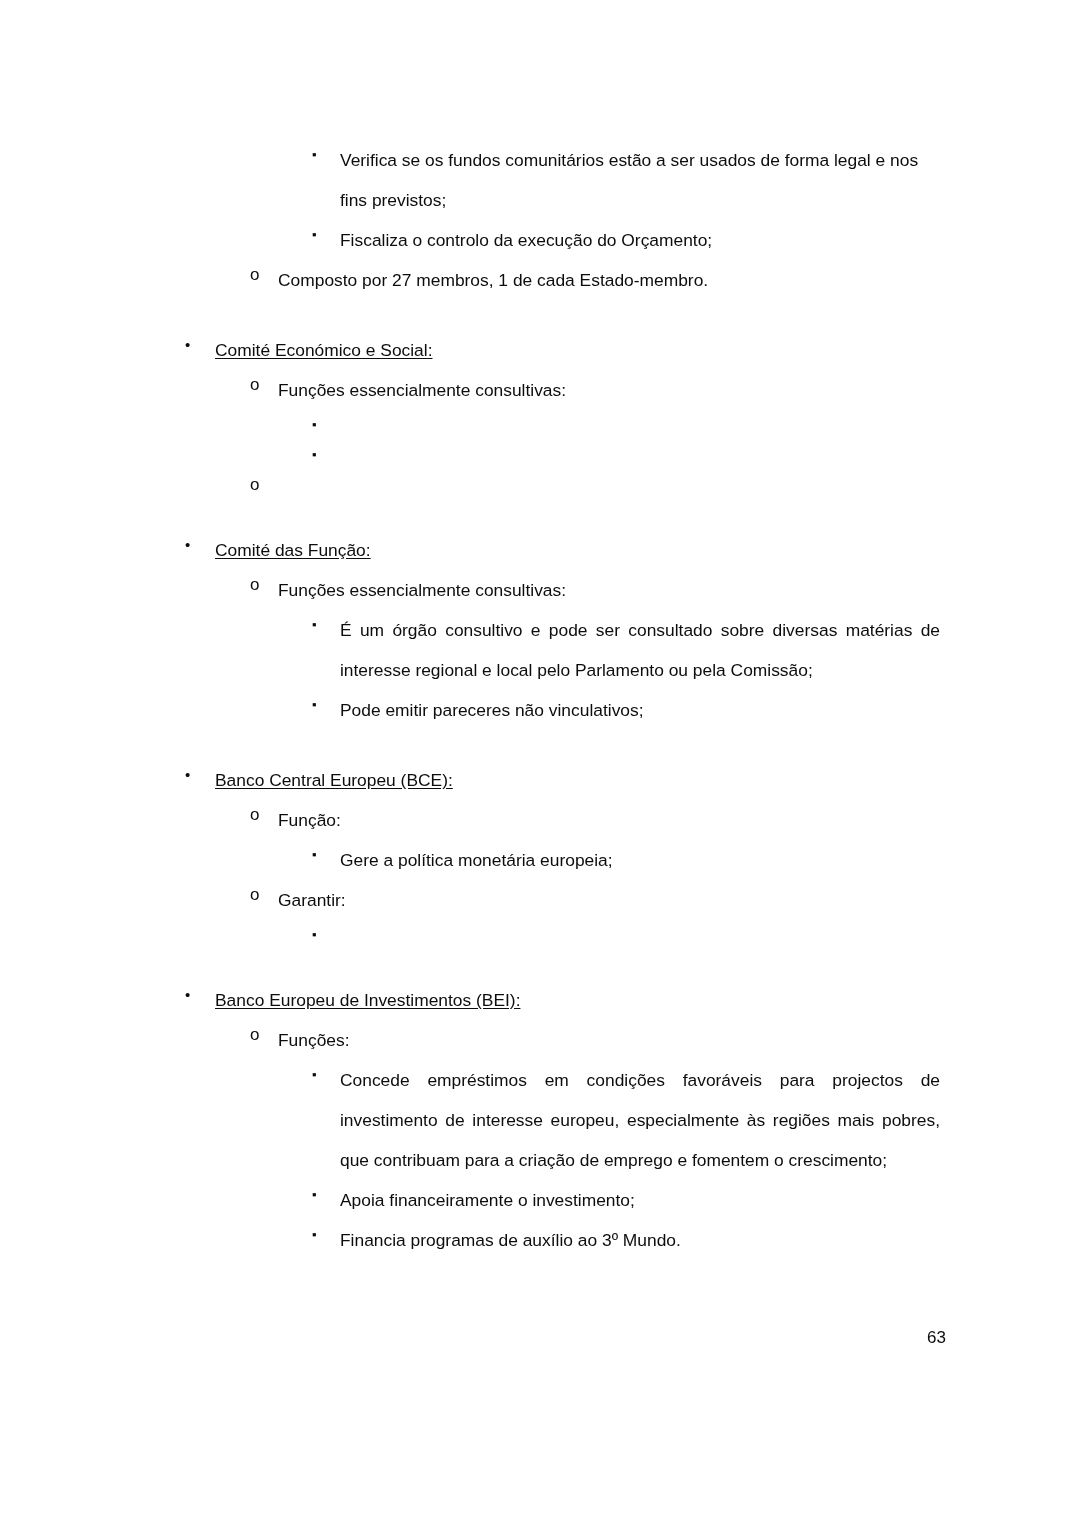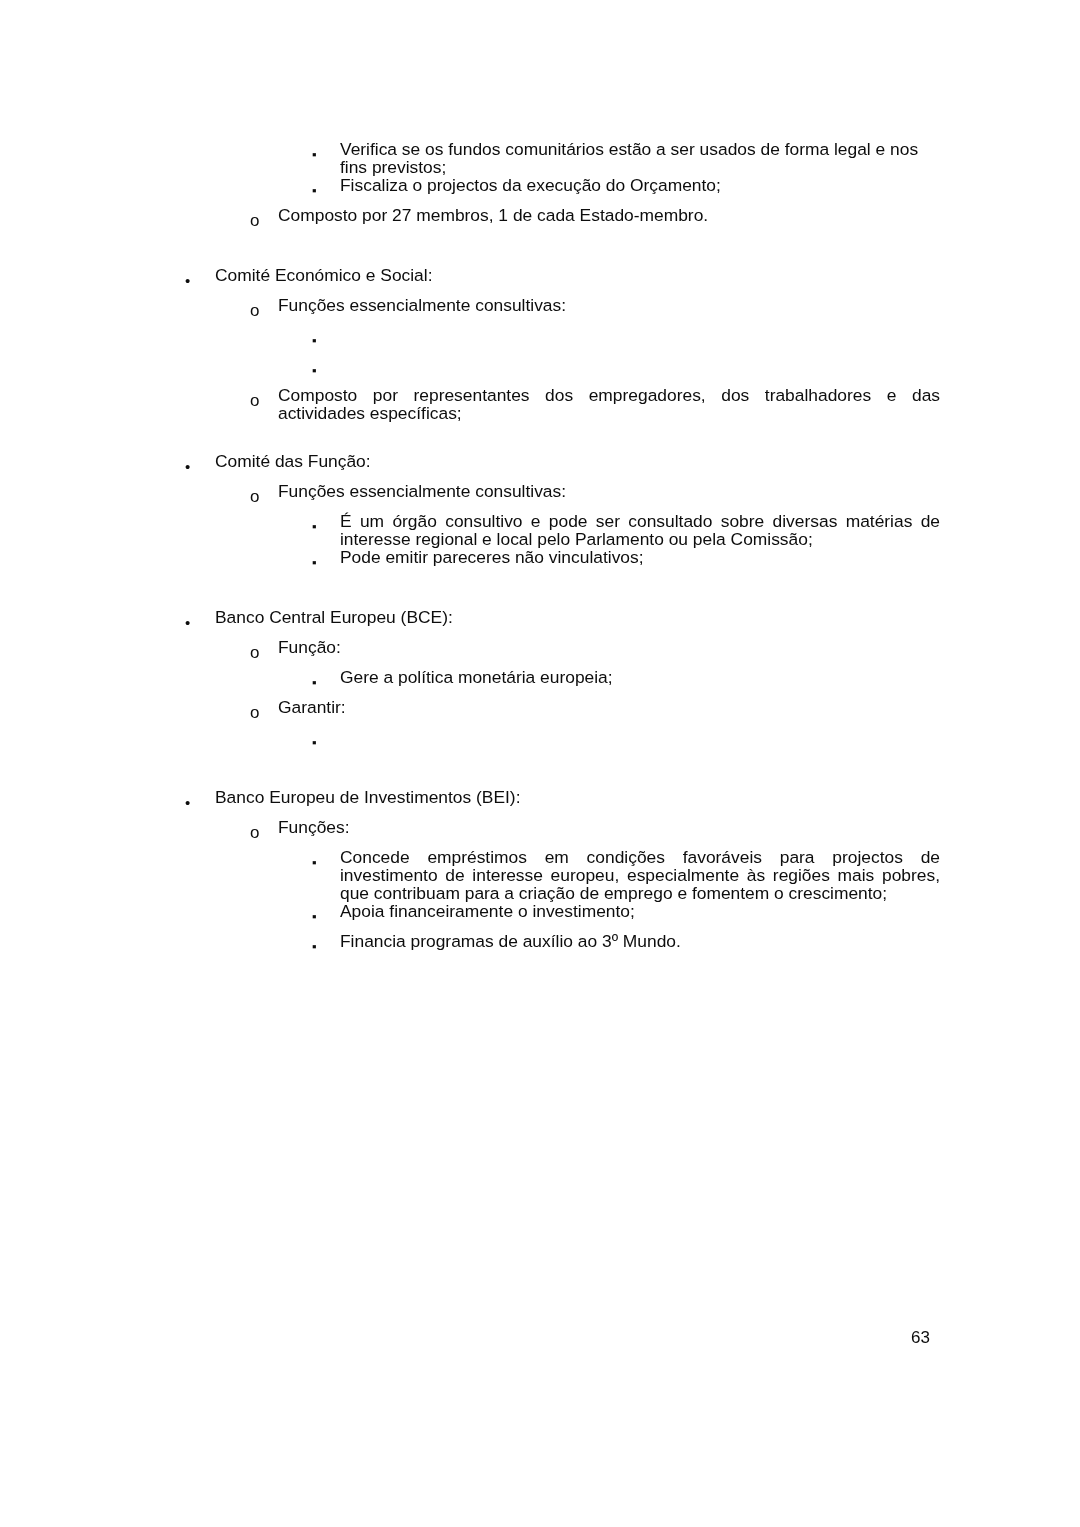--- a/index.html
+++ b/index.html
@@ -36,66 +36,66 @@
   .marker {
     flex: 0 0 auto;
     text-align: left;
     line-height: 30px;
     font-size: 17.4px;
     -webkit-user-select: none;
     user-select: none;
   }
   .txt {
     flex: 1 1 auto;
-    line-height: 18px;
+    line-height: 40px;
   }
 
   
   .lvl1 { padding-left: 35px; }
   .lvl1 > .marker { width: 30px; font-size: 15px; line-height: 30px; }
 
   
   .lvl2 { padding-left: 100px; }
   .lvl2 > .marker { width: 28px; font-size: 17px; line-height: 30px; }
 
   
   .lvl3 { padding-left: 162px; }
   .lvl3 > .marker { width: 28px; font-size: 13px; line-height: 30px; }
 
   .just > .txt { text-align: justify; text-justify: inter-word; }
   .left > .txt { text-align: left; }
 
-  .uline { text-underline-offset: 2px; }
+  .uline { text-decoration: underline; text-underline-offset: 2px; }
 
   .gap { height: 30px; }
 
   .page-number {
     position: absolute;
-    left: 0;
+    left: 16px;
     top: 1326px;
     width: 930px;
     text-align: right;
     font-size: 17px;
     line-height: 24px;
     color: #0d0d0d;
   }
 </style>
 </head>
 <body>
 
 <div class="page">
   <div class="content">
       <div>
         <div class="row lvl3 left">
           <span class="marker">▪</span>
           <span class="txt">Verifica se os fundos comunitários estão a ser usados de forma legal e nos fins previstos;</span>
         </div>
         <div class="row lvl3 left">
           <span class="marker">▪</span>
-          <span class="txt">Fiscaliza o projectos da execução do Orçamento;</span>
+          <span class="txt">Fiscaliza o controlo da execução do Orçamento;</span>
         </div>
         <div class="row lvl2 left">
           <span class="marker">o</span>
           <span class="txt">Composto por 27 membros, 1 de cada Estado-membro.</span>
         </div>
       </div>
       <div class="gap"></div>
       <div>
         <div class="row lvl1 left">
           <span class="marker">•</span>
@@ -106,21 +106,20 @@
           <span class="txt">Funções essencialmente consultivas:</span>
         </div>
         <div class="row lvl3 left">
           <span class="marker">▪</span>
         </div>
         <div class="row lvl3 just">
           <span class="marker">▪</span>
         </div>
         <div class="row lvl2 just">
           <span class="marker">o</span>
-          <span class="txt">Composto por representantes dos empregadores, dos trabalhadores e das actividades específicas;</span>
         </div>
       </div>
       <div class="gap"></div>
       <div>
         <div class="row lvl1 left">
           <span class="marker">•</span>
           <span class="txt uline">Comité das Função:</span>
         </div>
         <div class="row lvl2 left">
           <span class="marker">o</span>

